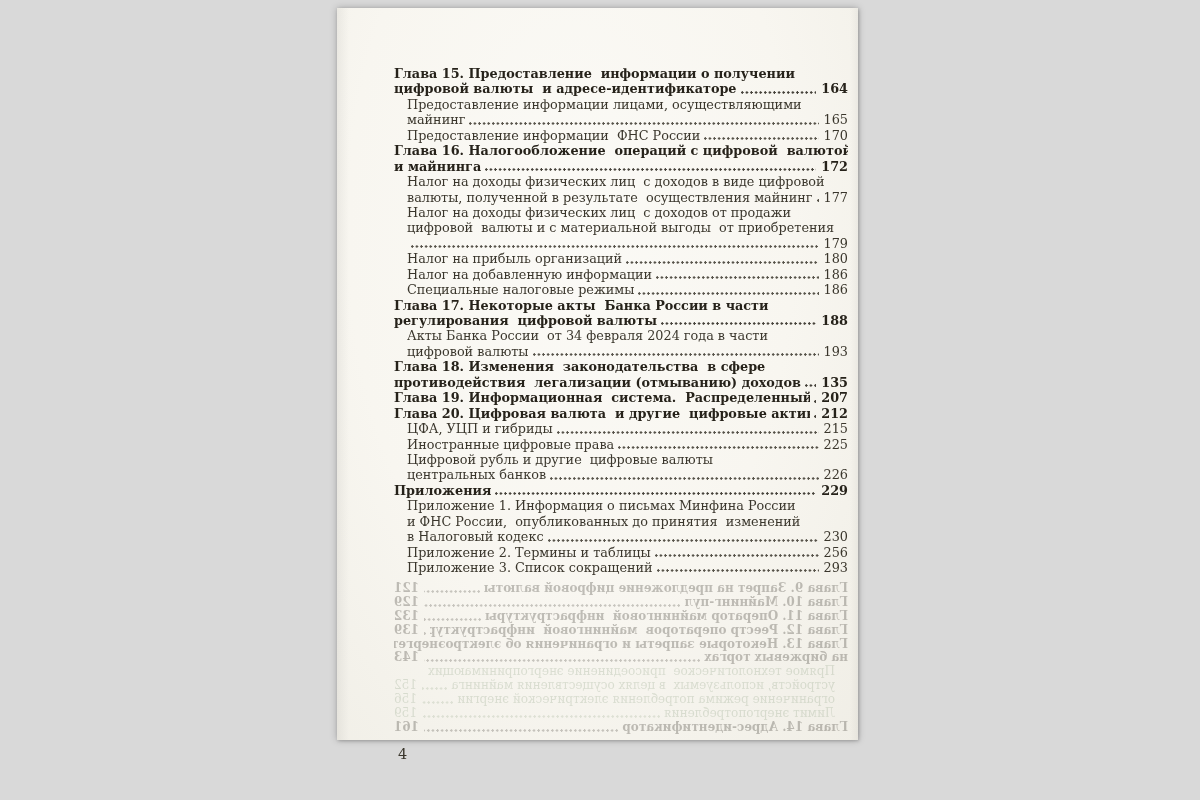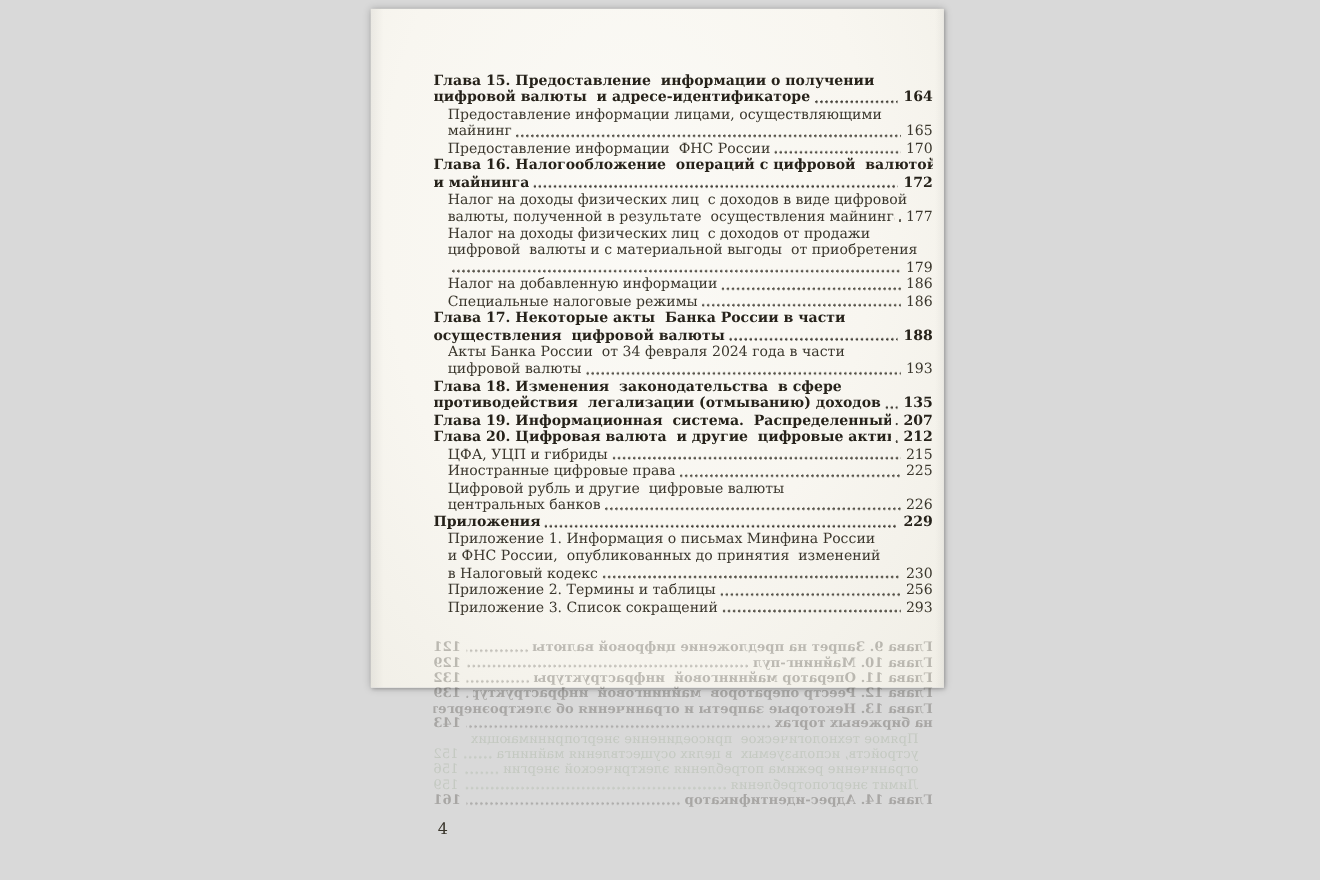--- a/index.html
+++ b/index.html
@@ -13,21 +13,21 @@
     height: 800px;
     background: #d9d9d9;
     overflow: hidden;
     font-family: "DejaVu Serif", serif;
   }
   .page {
     position: absolute;
     left: 337px;
     top: 8px;
     width: 521px;
-    height: 617px;
+    height: 732px;
     background: radial-gradient(ellipse at 45% 30%, #fbfaf6 0%, #f8f6f0 55%, #f0eee6 100%);
     box-shadow: 0 0 7px rgba(0,0,0,0.25), 1px 1px 3px rgba(0,0,0,0.18);
   }
   .page::before {
     content: "";
     position: absolute;
     left: 0; top: 0; bottom: 0;
     width: 12px;
     background: linear-gradient(90deg, rgba(0,0,0,0.05), rgba(0,0,0,0));
     pointer-events: none;
@@ -157,34 +157,39 @@
           <span class="t">Налог на доходы физических лиц  с доходов от продажи</span>
         </div>
         <div class="row ind">
           <span class="t">цифровой  валюты и с материальной выгоды  от приобретения</span>
         </div>
         <div class="row ind">
           <span class="leader"></span>
           <span class="pg">179</span>
         </div>
         <div class="row ind">
+          <span class="t">Налог на прибыль организаций</span>
+          <span class="leader"></span>
+          <span class="pg">180</span>
+        </div>
+        <div class="row ind">
           <span class="t">Налог на добавленную информации</span>
           <span class="leader"></span>
           <span class="pg">186</span>
         </div>
         <div class="row ind">
           <span class="t">Специальные налоговые режимы</span>
           <span class="leader"></span>
           <span class="pg">186</span>
         </div>
         <div class="row bold">
           <span class="t">Глава 17. Некоторые акты  Банка России в части</span>
         </div>
         <div class="row bold">
-          <span class="t">осуществления  цифровой валюты</span>
+          <span class="t">регулирования  цифровой валюты</span>
           <span class="leader"></span>
           <span class="pg">188</span>
         </div>
         <div class="row ind">
           <span class="t">Акты Банка России  от 34 февраля 2024 года в части</span>
         </div>
         <div class="row ind">
           <span class="t">цифровой валюты</span>
           <span class="leader"></span>
           <span class="pg">193</span>

